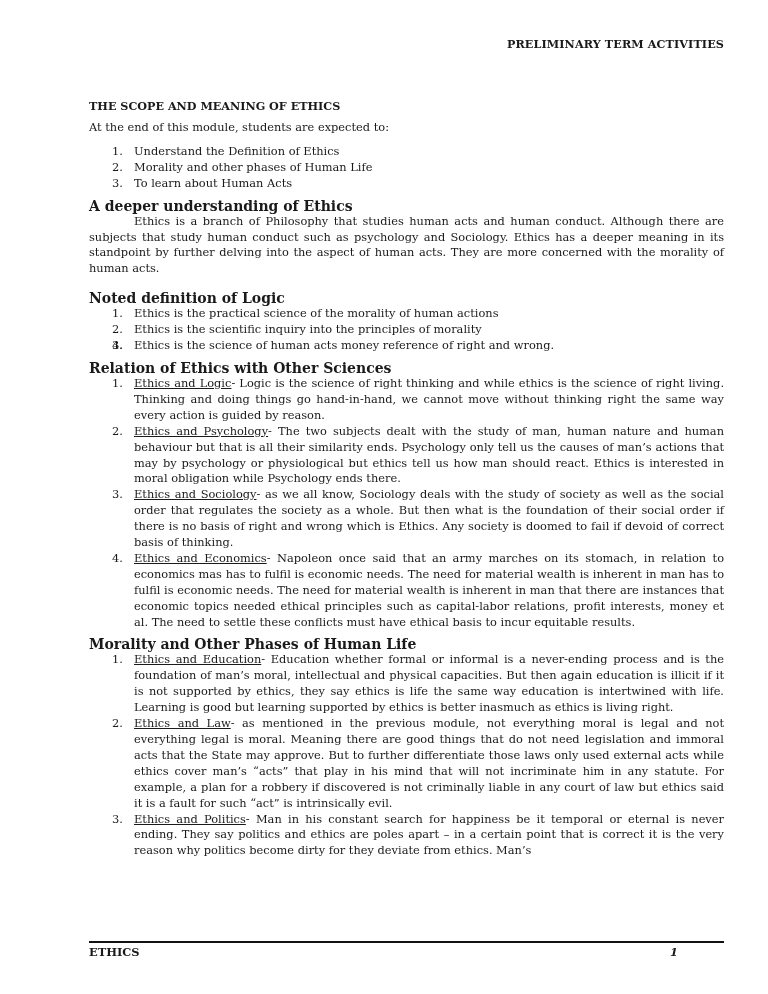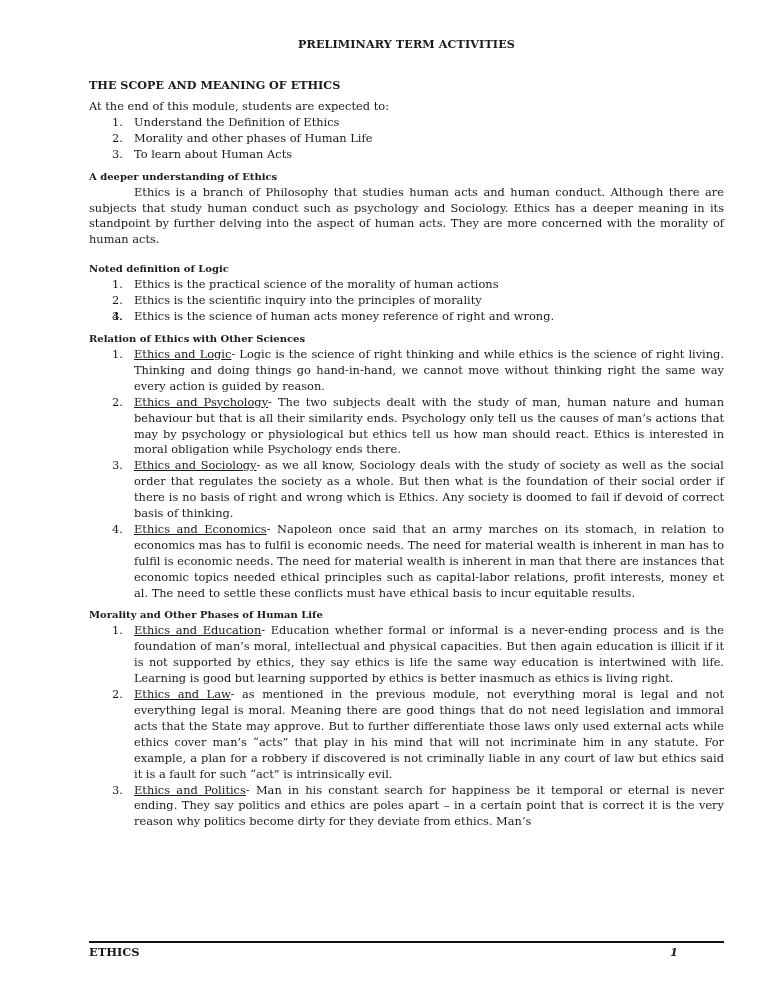--- a/index.html
+++ b/index.html
@@ -20,51 +20,51 @@
       left: 89px;
       top: 0;
       width: 635px;
       height: 994px;
     }
     .page-header {
       position: absolute;
       top: 37px;
       left: 0;
       width: 635px;
-      text-align: center;
+      text-align: right;
       font-weight: bold;
       font-size: 11.2px;
       letter-spacing: 0.1px;
     }
     .content {
       position: absolute;
-      top: 77px;
+      top: 98px;
       left: 0;
       width: 635px;
       font-size: 11.4px;
       line-height: 15.9px;
     }
     .h-main {
       font-weight: bold;
       font-size: 11.2px;
       margin: 0 0 6px 0;
       line-height: 16px;
     }
     .h-sec {
       font-weight: bold;
-      font-size: 10px;
+      font-size: 14px;
       margin: 0;
       line-height: 16px;
     }
     p {
       margin: 0;
       text-align: justify;
     }
     .intro-p {
-      margin-bottom: 0;
+      margin-bottom: 8px;
     }
     .indent-p {
       text-indent: 45px;
       text-align: justify;
       margin-bottom: 13px;
     }
     ol {
       margin: 0;
       padding: 0;
       list-style: none;

